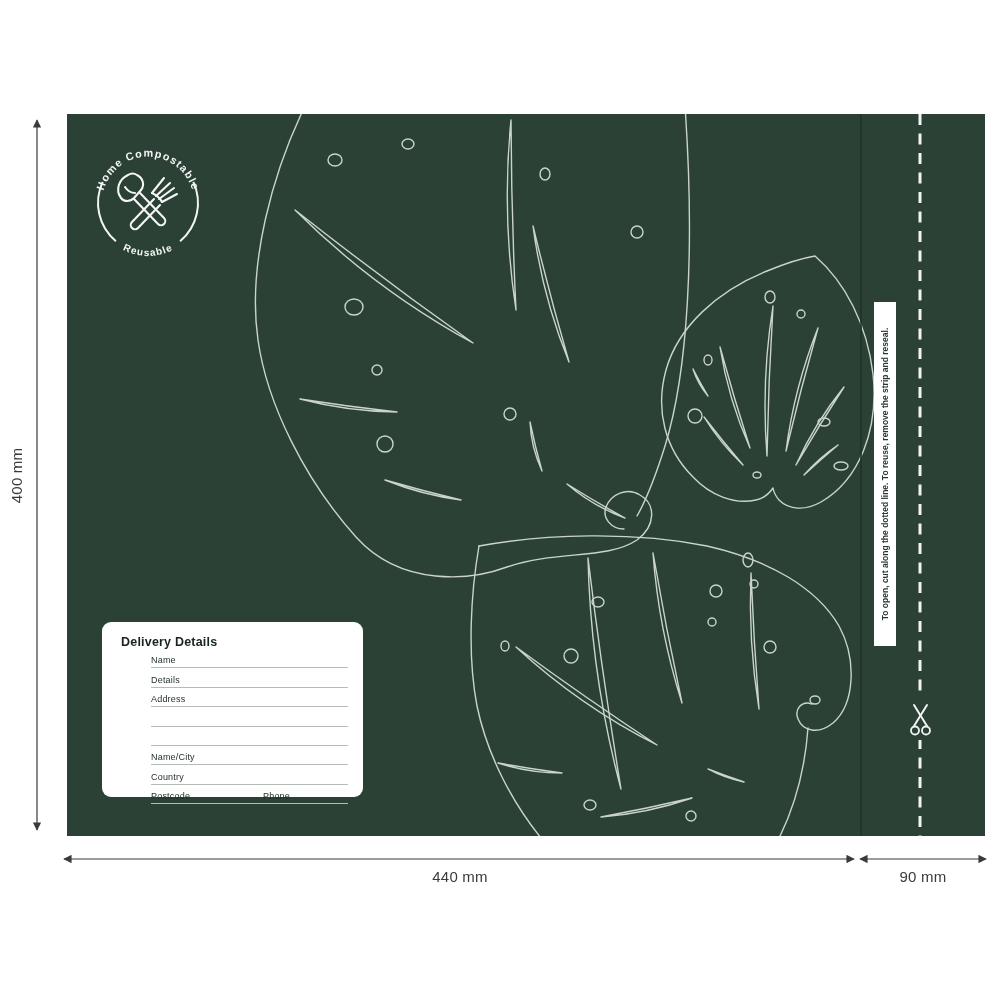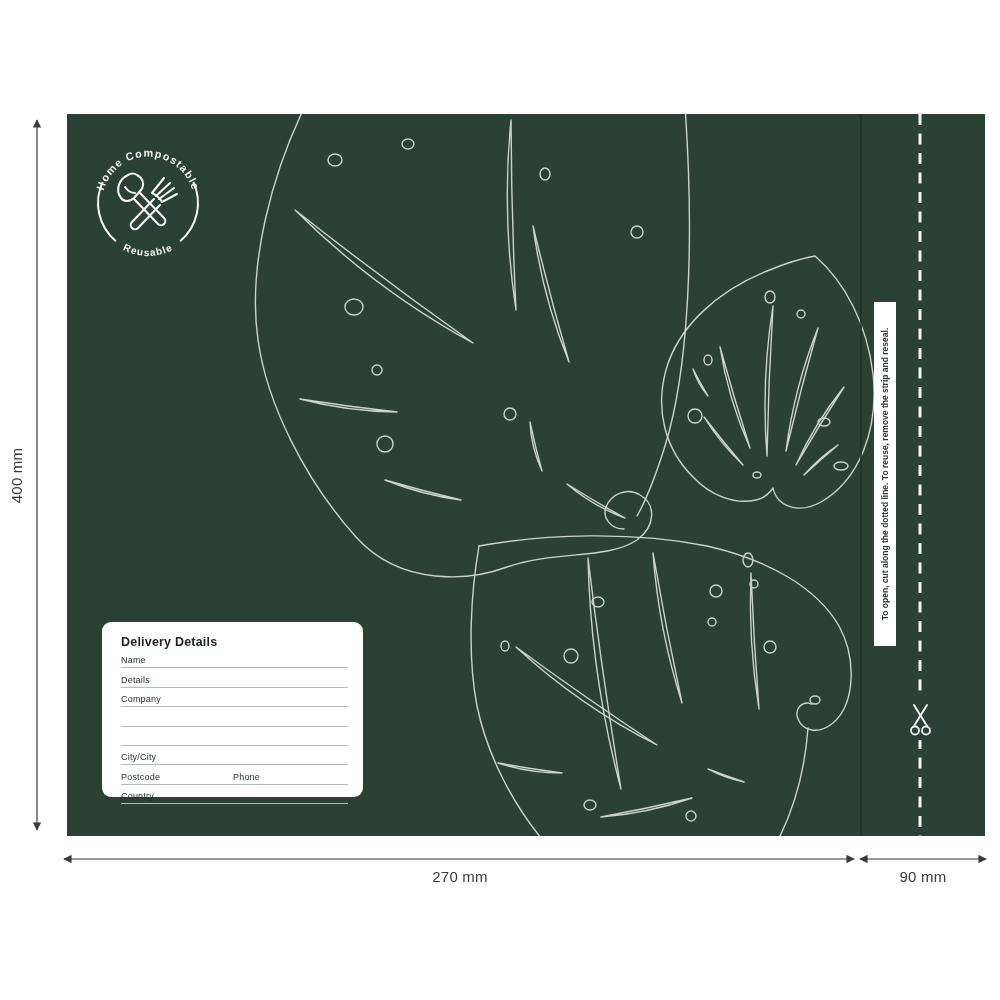--- a/index.html
+++ b/index.html
@@ -11,21 +11,21 @@
          background:#2b4136;overflow:hidden;}
   .panel svg.art{position:absolute;left:0;top:0;}
 
   
   .badge{position:absolute;left:88px;top:143px;width:120px;height:120px;}
 
   
   .dbox{position:absolute;left:102px;top:622px;width:261px;height:175px;background:#ffffff;
         border-radius:9px;box-sizing:border-box;padding:13px 15px 0 19px;}
   .dtitle{font-size:12.5px;font-weight:700;color:#16251d;letter-spacing:.2px;line-height:14px;}
-  .drow{position:relative;height:18.4px;border-bottom:1px solid #b6bcb6;}
+  .drow{position:relative;height:18.4px;border-bottom:1px solid #b6bcb6;margin-left:30px;}
   .drow .lbl{position:absolute;bottom:2px;left:0;font-size:9px;color:#1d2d24;letter-spacing:.2px;}
   .drow .lbl2{position:absolute;bottom:2px;left:112px;font-size:9px;color:#1d2d24;letter-spacing:.2px;}
 
   
   .strip{position:absolute;left:874px;top:302px;width:22px;height:344px;background:#ffffff;}
   .strip .txt{position:absolute;left:0;top:0;width:344px;height:22px;line-height:22px;
               transform:rotate(-90deg) translateX(-344px);transform-origin:top left;
               font-size:8.5px;font-weight:700;color:#24392f;text-align:center;white-space:nowrap;}
 
   
@@ -44,21 +44,21 @@
     <defs>
       <marker id="arr" viewBox="0 0 10 10" refX="9" refY="5" markerWidth="7" markerHeight="7" orient="auto-start-reverse">
           <path d="M0,0 L10,5 L0,10 Z" fill="#3a3a3a"></path>
         </marker>
     </defs>
     <line x1="37" y1="120" x2="37" y2="830" stroke="#3a3a3a" stroke-width="1.2" marker-start="url(#arr)" marker-end="url(#arr)"></line>
     <line x1="64" y1="859" x2="854" y2="859" stroke="#3a3a3a" stroke-width="1.2" marker-start="url(#arr)" marker-end="url(#arr)"></line>
     <line x1="860" y1="859" x2="986" y2="859" stroke="#3a3a3a" stroke-width="1.2" marker-start="url(#arr)" marker-end="url(#arr)"></line>
   </svg>
   <div class="dimlabel dim-h">400 mm</div>
-  <div class="dimlabel dim-w1">270 mm</div>
+  <div class="dimlabel dim-w1">440 mm</div>
   <div class="dimlabel dim-w2">90 mm</div>
 
   <div class="panel">
 
     <svg class="art" width="918" height="722" viewBox="0 0 918 722">
       <g fill="none" stroke="#c9d4cc" stroke-width="1.4" stroke-linecap="round" stroke-linejoin="round">
 
         <g>
           <path d="M 238,-8 C 206,58 180,150 191,226 C 200,290 238,366 289,423 C 335,474 405,466 440,453 C 490,436 540,446 570,426 C 589,412 589,390 573,381 C 560,373 544,380 539,393 C 535,404 544,415 557,415"></path>
           <path d="M 618,-8 C 628,135 621,258 598,332 C 588,364 578,388 570,402"></path>
@@ -187,30 +187,30 @@
 
     <div class="dbox" style="left:35px;top:508px;">
       <div class="dtitle">Delivery Details</div>
       <div class="drow">
         <span class="lbl">Name</span>
       </div>
       <div class="drow">
         <span class="lbl">Details</span>
       </div>
       <div class="drow">
-        <span class="lbl">Company</span>
+        <span class="lbl">Address</span>
       </div>
       <div class="drow"></div>
       <div class="drow"></div>
       <div class="drow">
-        <span class="lbl">City/City</span>
+        <span class="lbl">Name/City</span>
+      </div>
+      <div class="drow">
+        <span class="lbl">Country</span>
       </div>
       <div class="drow">
         <span class="lbl">Postcode</span>
         <span class="lbl2">Phone</span>
       </div>
-      <div class="drow">
-        <span class="lbl">Country</span>
-      </div>
     </div>
 
   </div>
 </div>
 
 </body></html>

